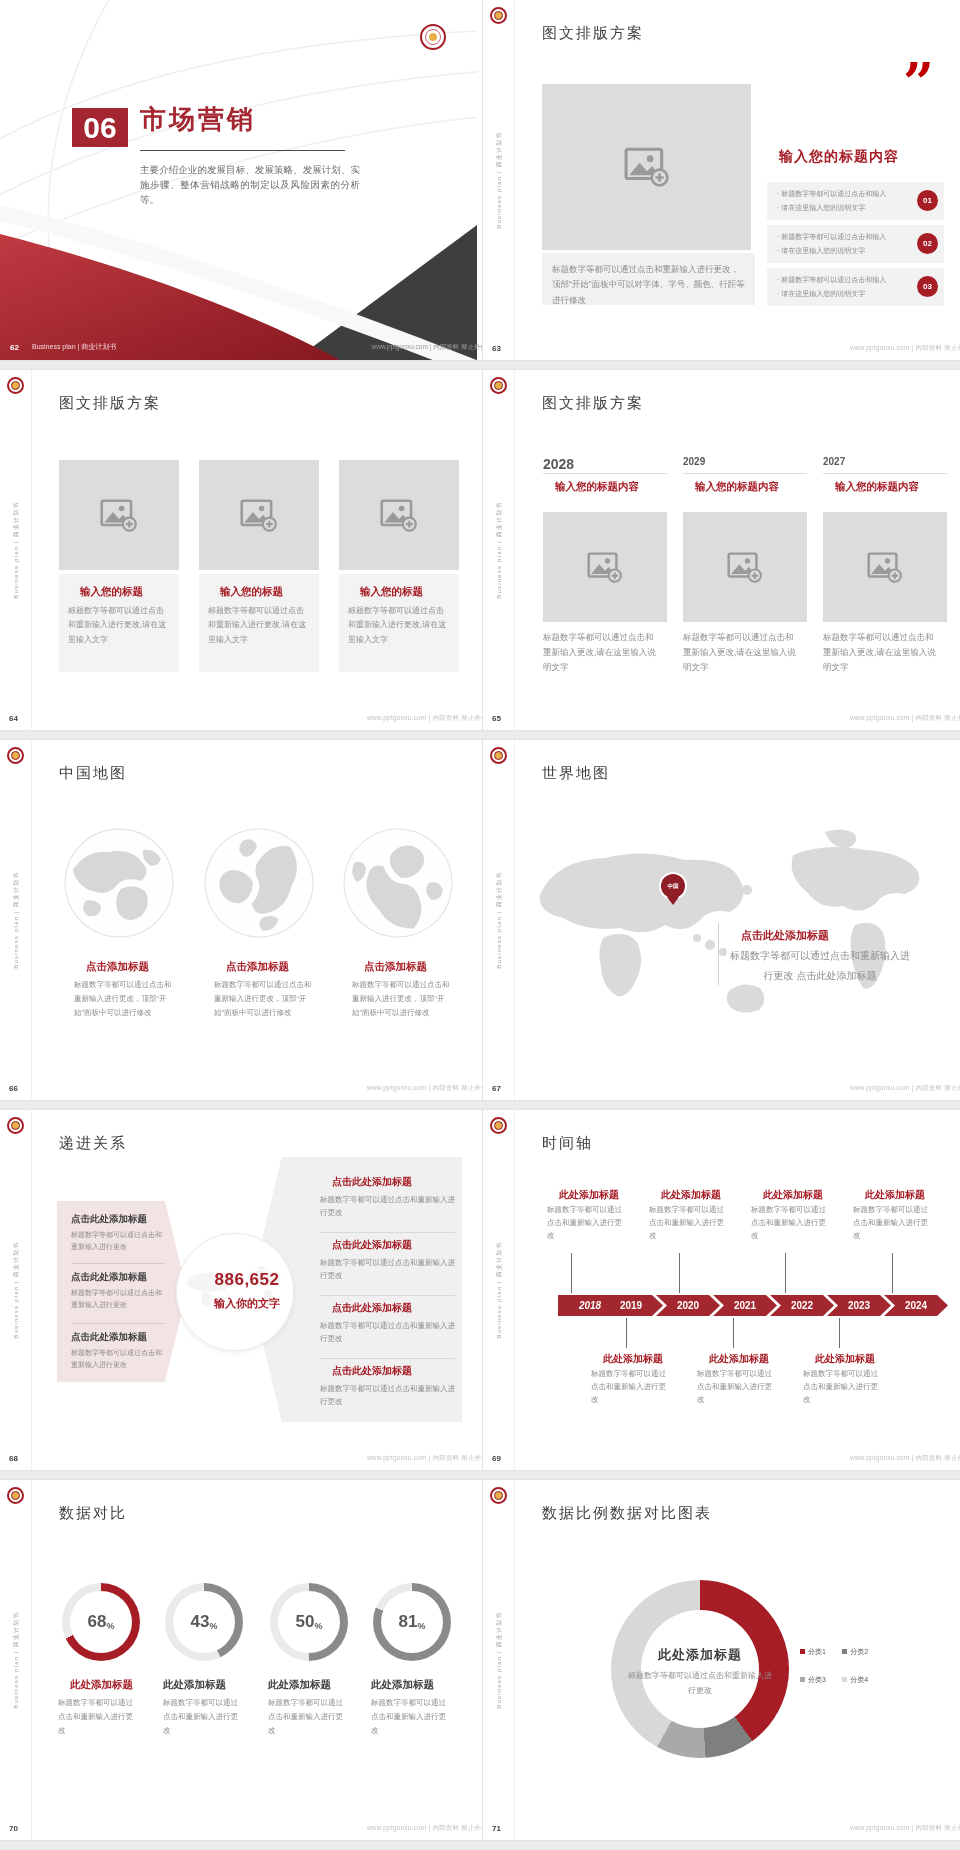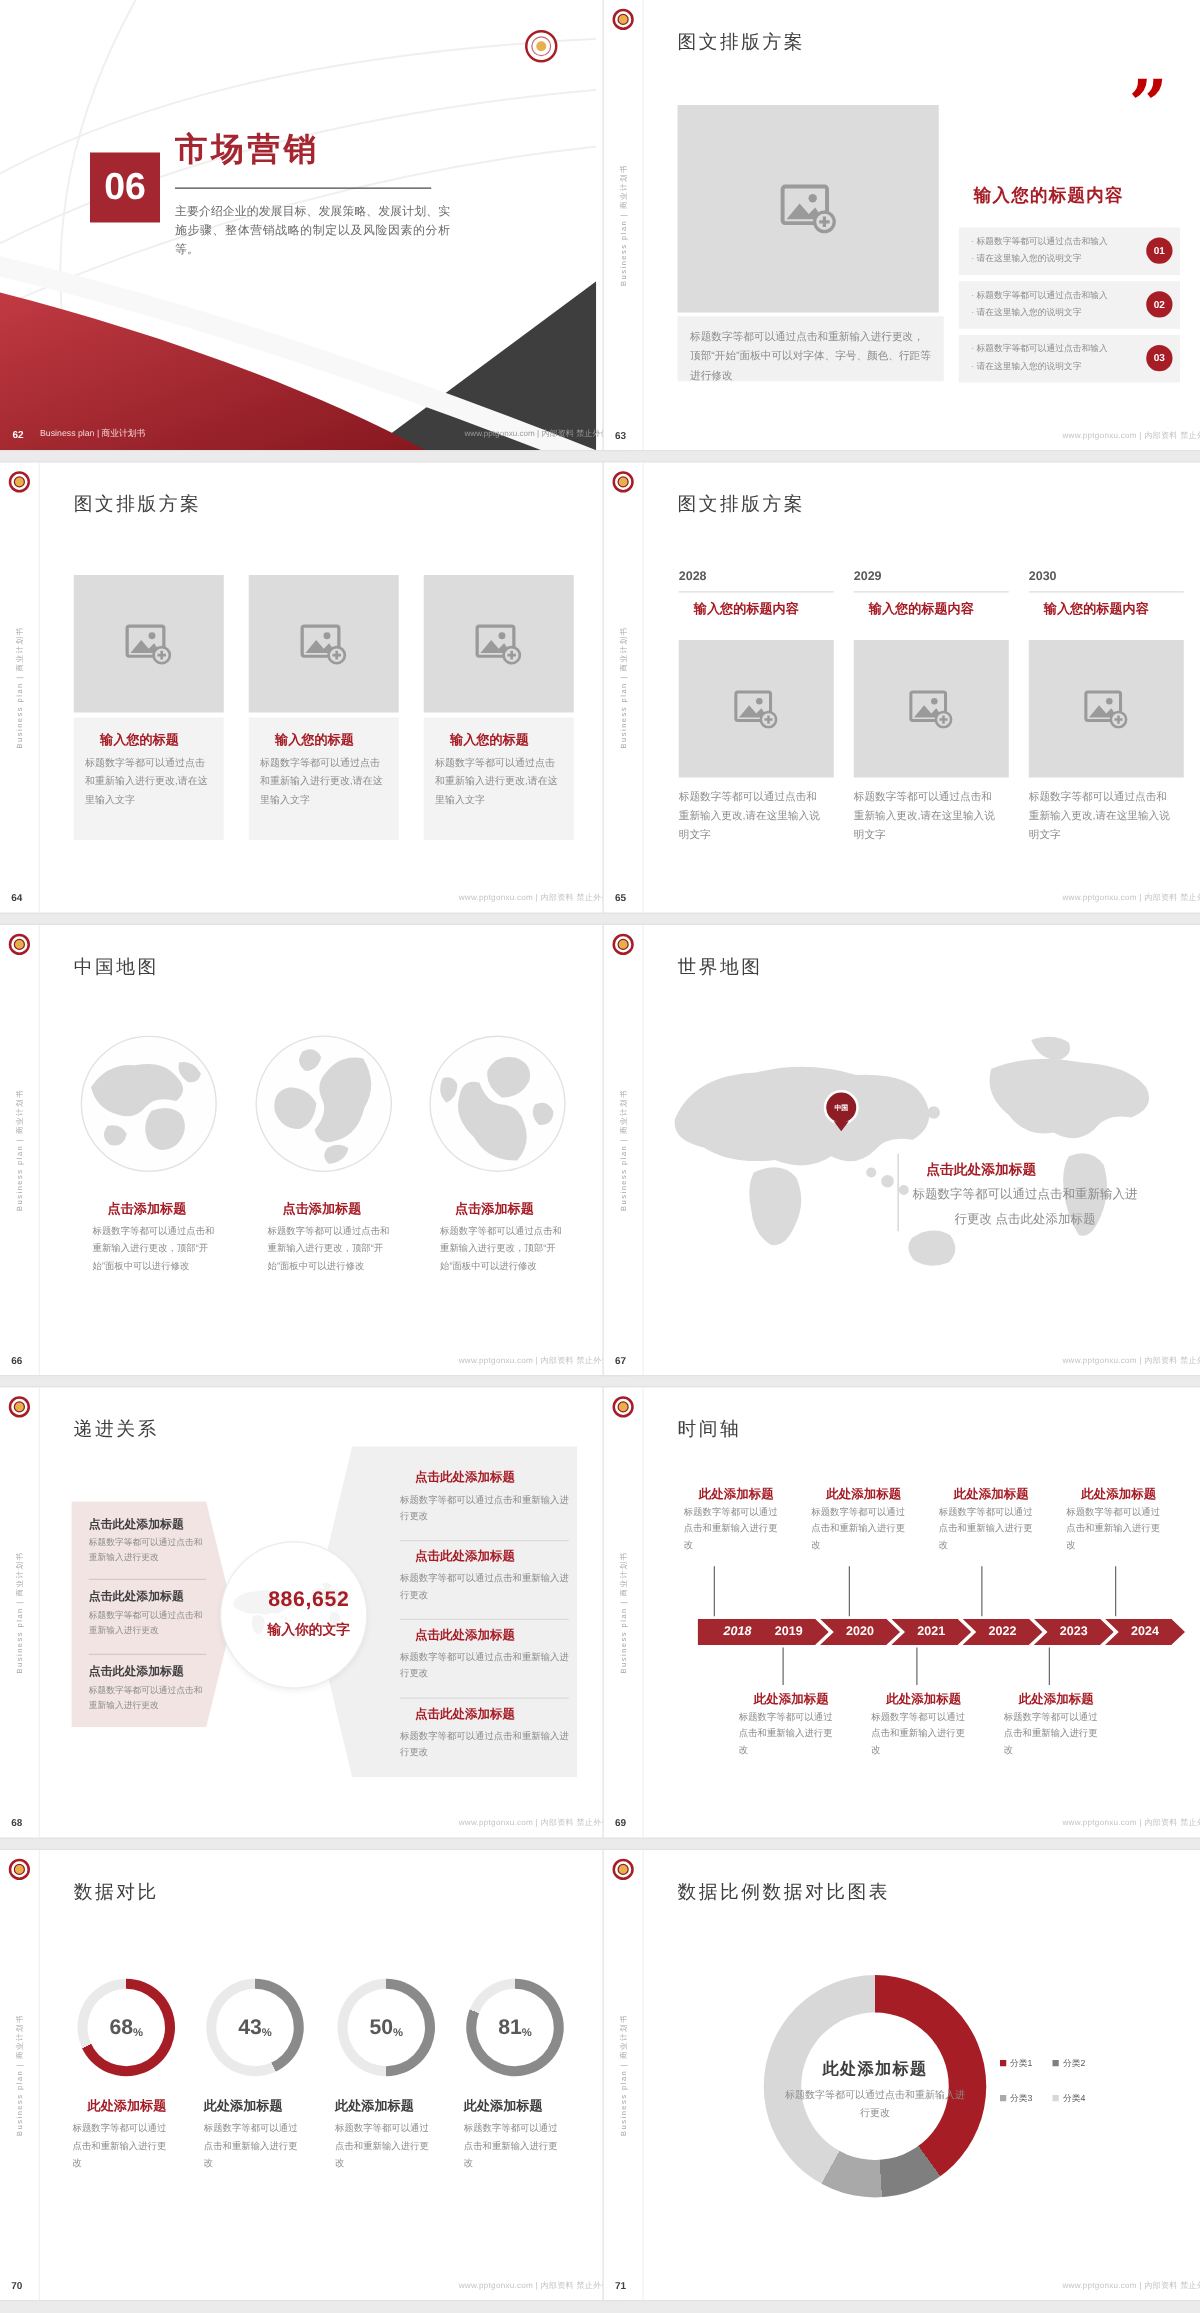--- a/index.html
+++ b/index.html
@@ -65,21 +65,21 @@
     </g>
     <polygon points="295,360 477,225 477,360" fill="#3E3E3E"></polygon>
     <path d="M-5 212 C150 248 330 310 485 372" stroke="#F8F8F8" stroke-width="16" fill="none"></path>
     <path d="M0 234 C110 262 240 306 340 360 L0 360 Z" fill="url(#rg62)"></path>
   </svg>
   <div class="abs" style="left:420px;top:24px;width:26px;height:26px;border-radius:50%;border:2px solid #A61D26;background:#fff;box-sizing:border-box;">
     <div style="position:absolute;inset:3px;border-radius:50%;border:1px solid #C9686E;">
       <div style="position:absolute;inset:3px;border-radius:50%;background:#E8B04B;"></div>
     </div>
   </div>
-  <div class="abs" style="left:72px;top:122px;width:56px;height:56px;background:#A32631;display:flex;align-items:center;justify-content:center;">
+  <div class="abs" style="left:72px;top:108px;width:56px;height:39px;background:#A32631;display:flex;align-items:center;justify-content:center;">
     <span style="font-size:30px;font-weight:bold;color:#fff;">06</span>
   </div>
   <div class="abs" style="left:140px;top:102px;font-size:26px;font-weight:bold;color:#A32631;letter-spacing:3px;">市场营销</div>
   <div class="abs" style="left:140px;top:150px;width:205px;height:1px;background:#4A4A4A;"></div>
   <div class="abs" style="left:140px;top:162px;width:220px;font-size:9.5px;line-height:1.6;color:#6A6A6A;text-align:justify;">主要介绍企业的发展目标、发展策略、发展计划、实施步骤、整体营销战略的制定以及风险因素的分析等。</div>
   <div class="abs" style="left:10px;bottom:8px;font-size:8px;font-weight:bold;color:#fff;">62</div>
   <div class="abs" style="left:32px;bottom:8px;font-size:7px;color:#F2D7D9;">Business plan | 商业计划书</div>
   <div class="abs" style="right:14px;bottom:8px;font-size:6.5px;color:#9A9A9A;">www.pptgonxu.com | 内部资料 禁止外传</div>
 </div>
 
@@ -192,23 +192,23 @@
 
 <div class="slide R r2">
   <div class="sidebar">
     <span class="vtext">Business plan | 商业计划书</span>
   </div>
   <div class="logo">
       <i></i>
     </div>
   <div class="stitle">图文排版方案</div>
 
-  <div class="abs dh" style="left:60px;top:86px;font-size:10px;color:#595959;">2028</div>
+  <div class="abs dh" style="left:60px;top:86px;font-size:14px;color:#595959;">2028</div>
   <div class="abs dh" style="left:200px;top:86px;font-size:10px;color:#595959;">2029</div>
-  <div class="abs dh" style="left:340px;top:86px;font-size:10px;color:#595959;">2030</div>
+  <div class="abs dh" style="left:340px;top:86px;font-size:10px;color:#595959;">2027</div>
   <div class="sep" style="left:60px;top:103px;width:124px;"></div>
   <div class="sep" style="left:200px;top:103px;width:124px;"></div>
   <div class="sep" style="left:340px;top:103px;width:124px;"></div>
   <div class="abs rh" style="left:60px;top:110px;font-size:10.5px;">输入您的标题内容</div>
   <div class="abs rh" style="left:200px;top:110px;font-size:10.5px;">输入您的标题内容</div>
   <div class="abs rh" style="left:340px;top:110px;font-size:10.5px;">输入您的标题内容</div>
 
   <div class="ph" style="left:60px;top:142px;width:124px;height:110px;">
     <span class="tpl" style="width:36px;height:31px;">
   <svg viewBox="0 0 44 38">

